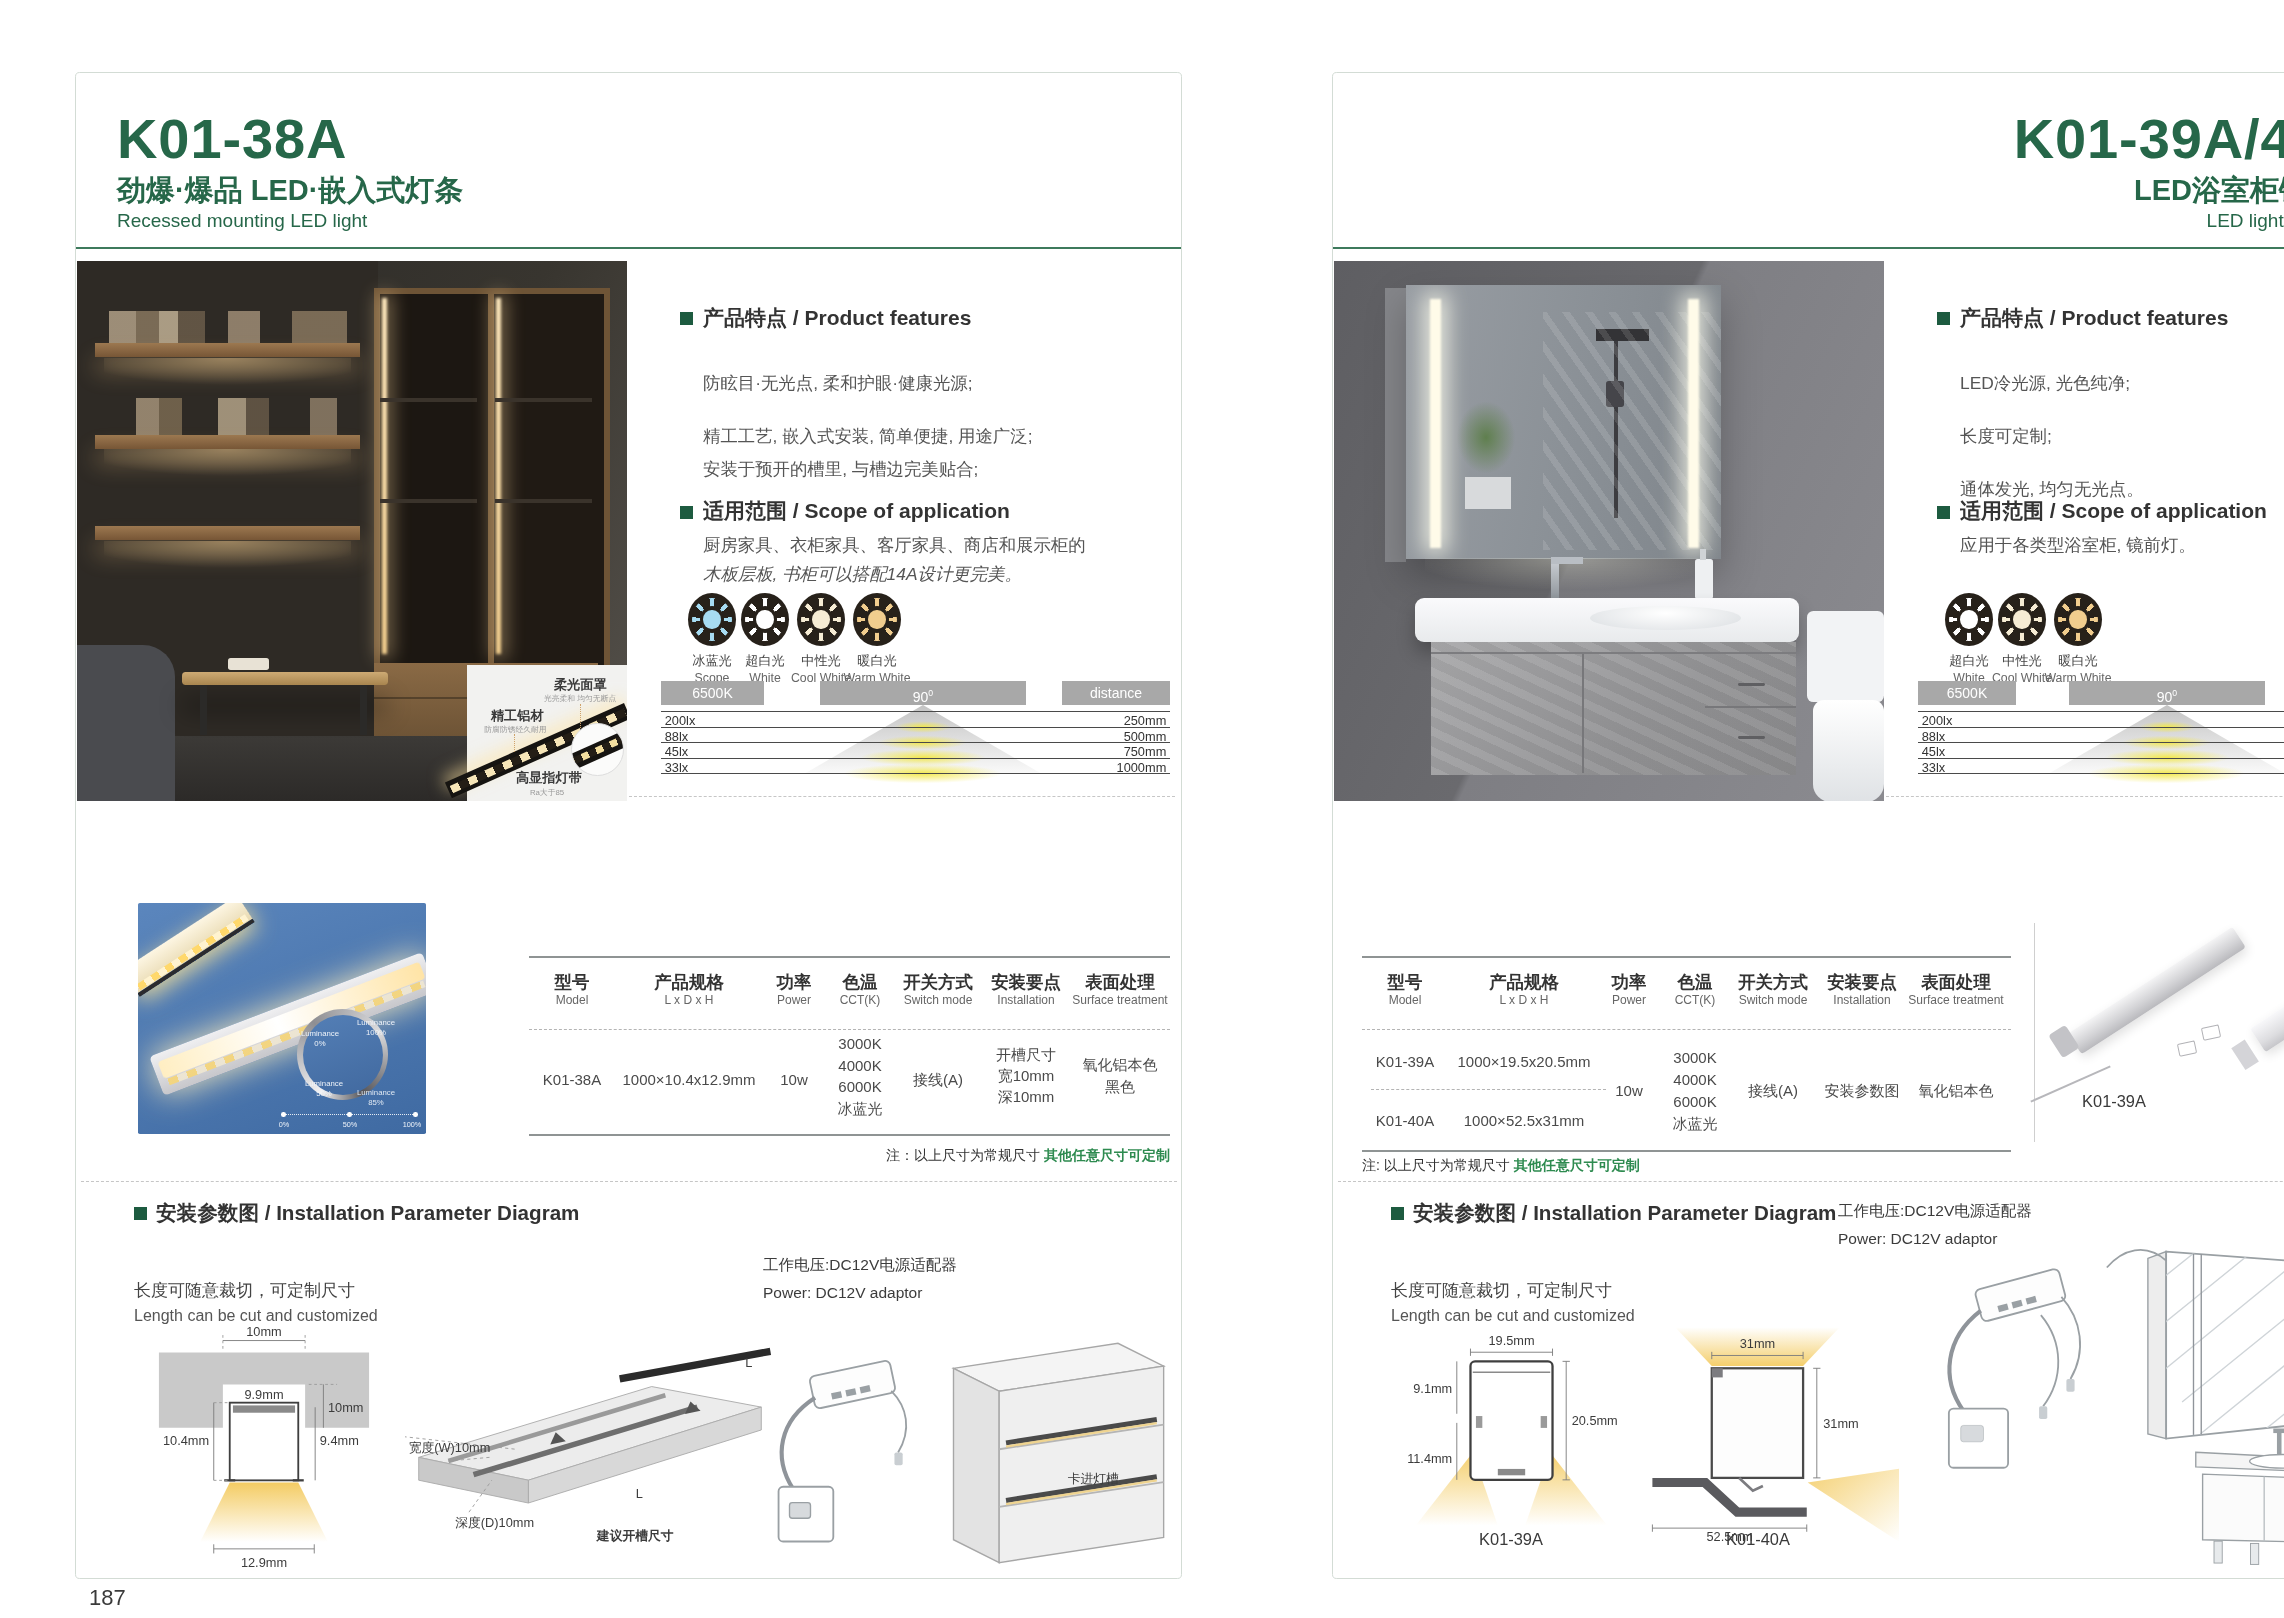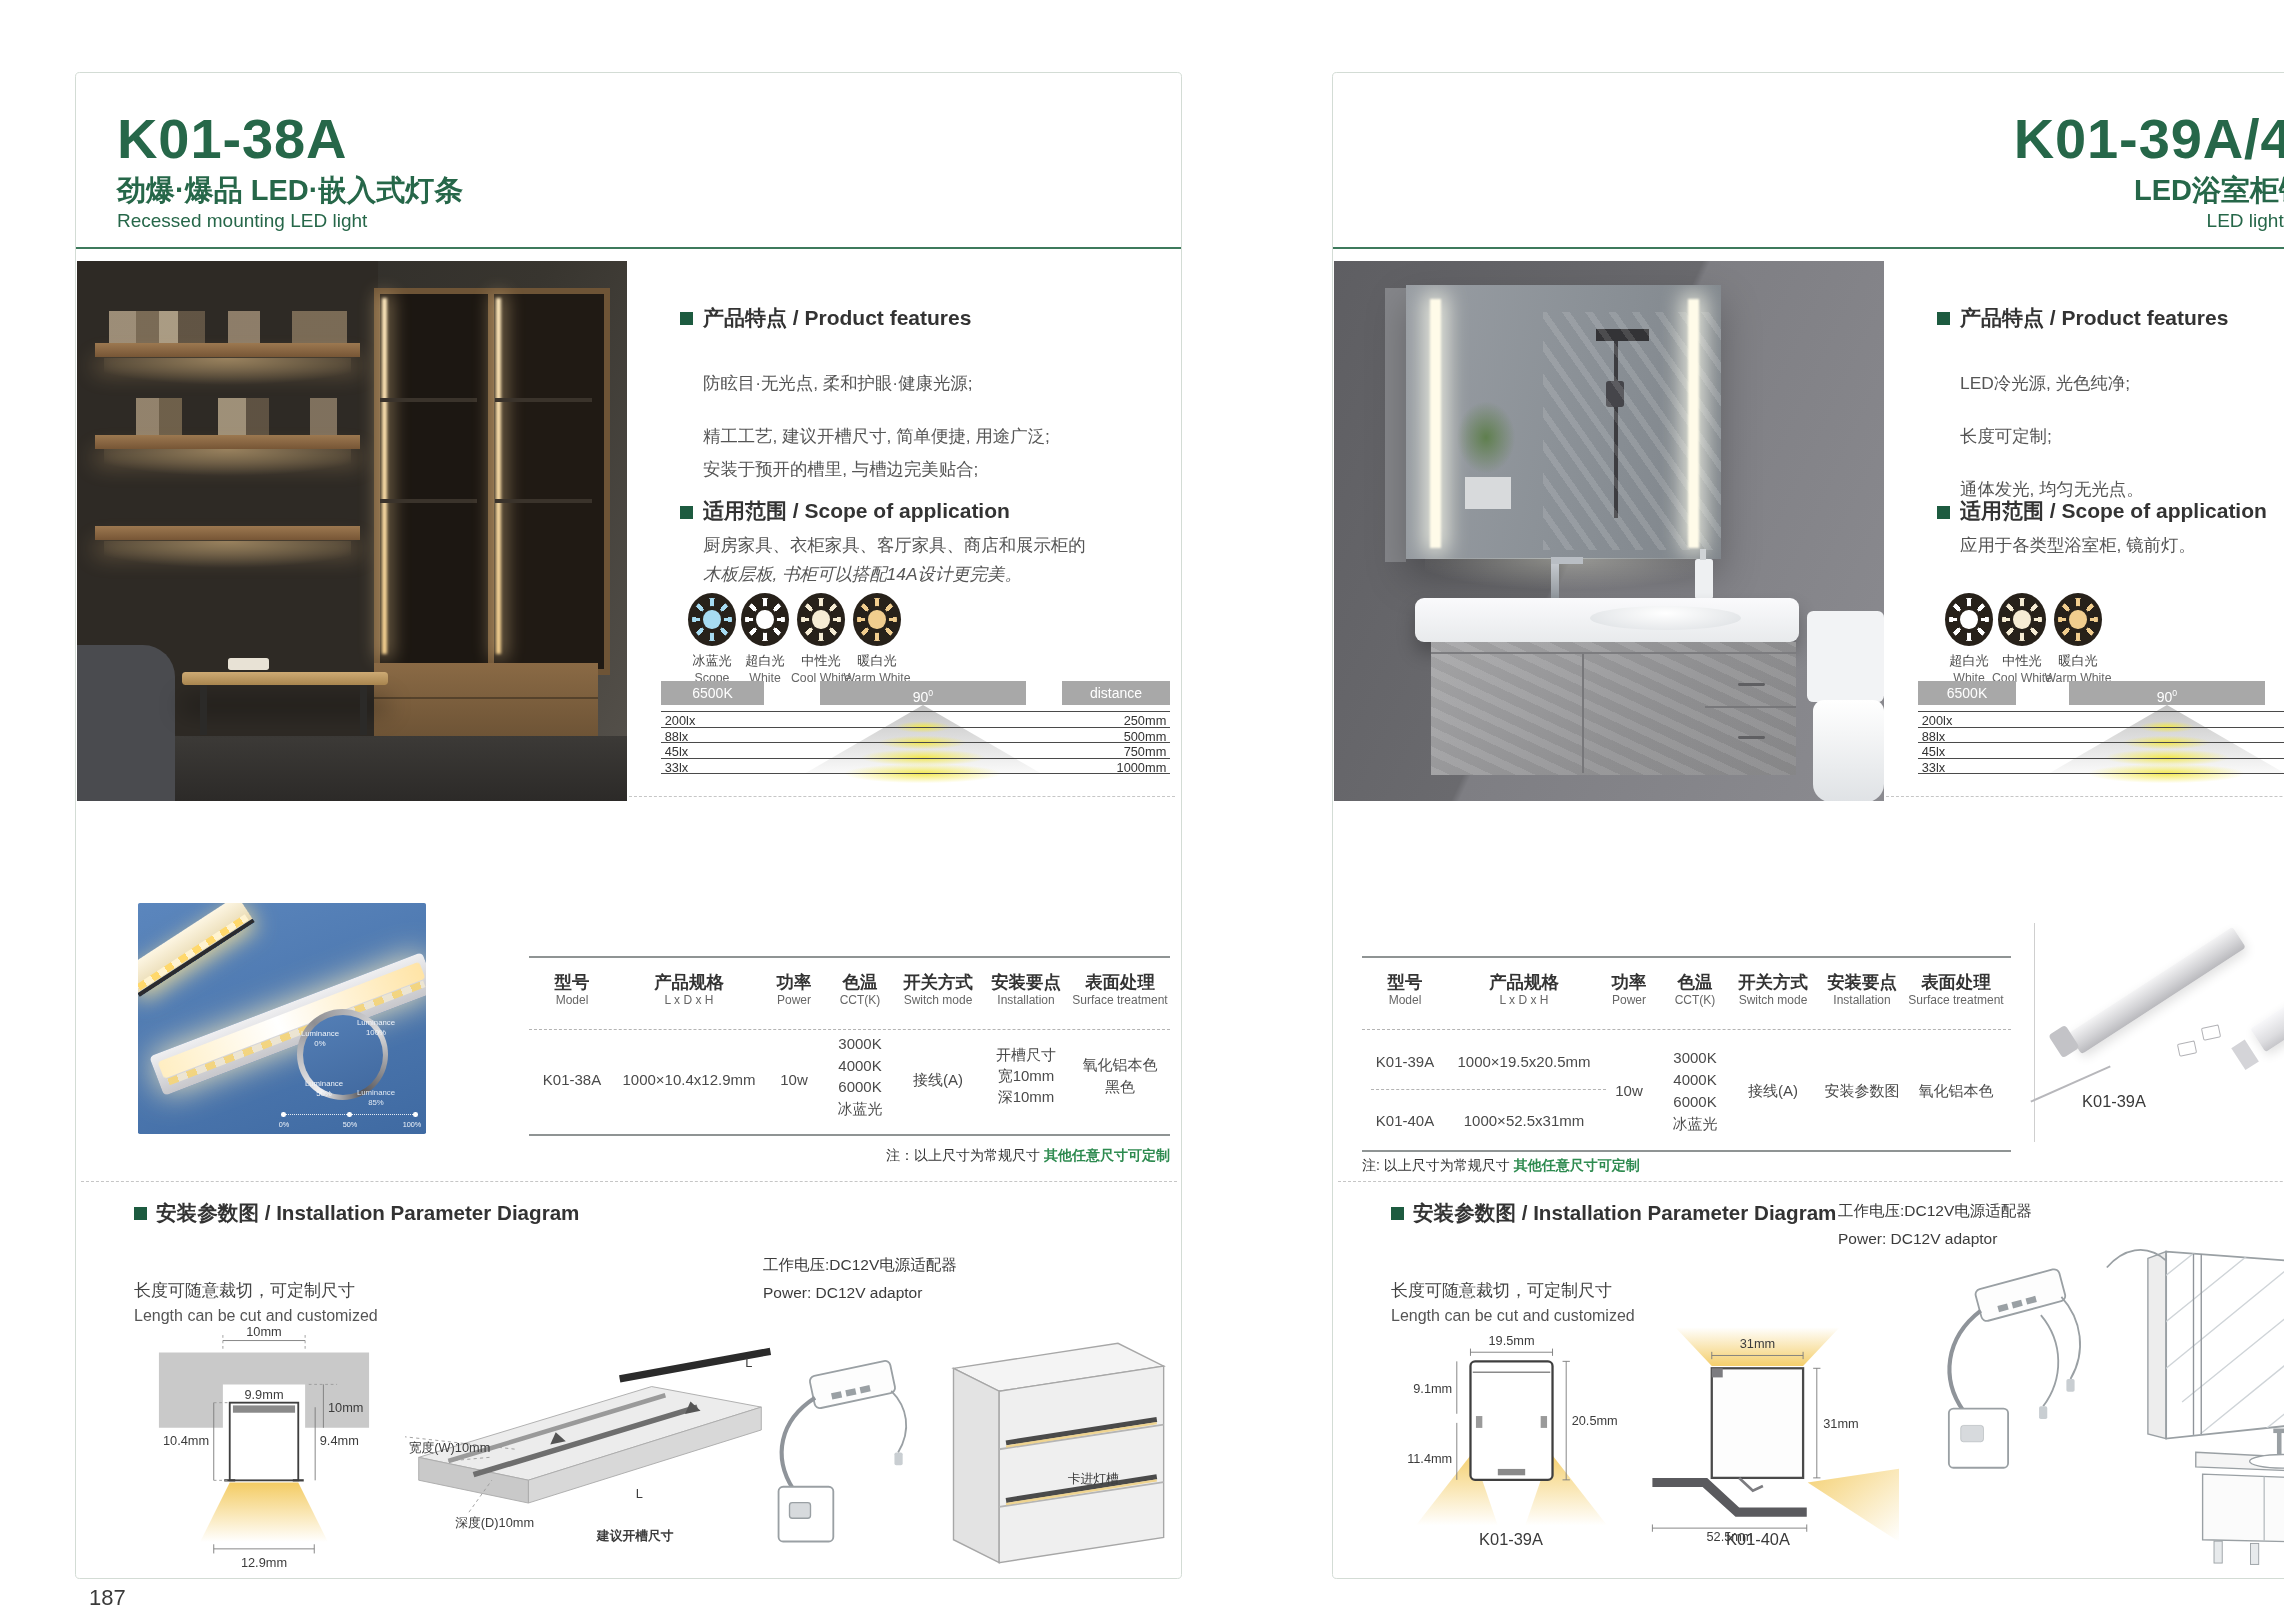--- a/index.html
+++ b/index.html
@@ -79,26 +79,44 @@
     <div class="s" style="left:297px;top:402px;width:224px;height:73px;background:linear-gradient(#8a6a45,#6e5436);"></div>
     <div class="s" style="left:297px;top:436px;width:224px;height:1.8px;background:#55422b;"></div>
 
     <div class="s" style="left:0;top:475px;width:550px;height:65px;background:linear-gradient(#3c3a37,#2c2a28);"></div>
     <div class="s" style="left:0;top:384px;width:98px;height:157px;background:#4a4b4f;border-top-right-radius:32px;"></div>
     <div class="s" style="left:105px;top:411px;width:206px;height:12.8px;background:linear-gradient(#cdaa74,#a8854f);border-radius:3.7px;box-shadow:0 27px 23px rgba(0,0,0,.4);"></div>
     <div class="s" style="left:151px;top:397px;width:41px;height:12px;background:#e8e2d5;border-radius:2.7px;"></div>
     <div class="s" style="left:123px;top:424px;width:7.3px;height:50px;background:#2b2a28;"></div>
     <div class="s" style="left:283px;top:424px;width:7.3px;height:50px;background:#2b2a28;"></div>
 
+    <div class="s" style="left:390px;top:404px;width:160px;height:137px;background:#f2f2f0;">
+      <div class="s" style="left:-27px;top:77px;width:196px;height:17.4px;transform:rotate(-24deg);background:#161411;box-shadow:0 -7.3px 15.5px rgba(255,228,160,.55);">
+        <div class="s" style="left:2.7px;top:4.6px;right:2.7px;height:8.2px;background:repeating-linear-gradient(90deg,#f7e6b8 0 9px,#241e16 9px 19px);"></div>
+      </div>
+      <div class="s" style="left:87px;top:11px;font-size:13.2px;font-weight:bold;color:#3a3a3a;">柔光面罩</div>
+      <div class="s" style="left:77px;top:28px;font-size:7.8px;color:#999;">光亮柔和 均匀无断点</div>
+      <div class="s" style="left:113px;top:39px;width:0;height:24px;border-left:1.4px dotted #cfa36a;"></div>
+      <div class="s" style="left:24px;top:42px;font-size:13.2px;font-weight:bold;color:#3a3a3a;">精工铝材</div>
+      <div class="s" style="left:17.4px;top:59px;font-size:7.8px;color:#999;">防腐防锈经久耐用</div>
+      <div class="s" style="left:47px;top:69px;width:0;height:18px;border-left:1.4px dotted #cfa36a;"></div>
+      <div class="s" style="left:49px;top:104px;font-size:13.2px;font-weight:bold;color:#3a3a3a;">高显指灯带</div>
+      <div class="s" style="left:63px;top:122px;font-size:7.8px;color:#999;">Ra大于85</div>
+      <div class="s" style="left:104px;top:58px;width:51px;height:51px;border-radius:50%;background:#fbfbfa;border:0.9px solid #ddd;overflow:hidden;">
+        <div class="s" style="left:-9px;top:18px;width:73px;height:15.5px;transform:rotate(-24deg);background:#161411;">
+          <div class="s" style="left:1.8px;top:3.7px;right:1.8px;height:7.3px;background:repeating-linear-gradient(90deg,#f3de9e 0 7.3px,#241e16 7.3px 15.5px);"></div>
+        </div>
+      </div>
+    </div>
   </div>
 
   <div class="bullet" style="left:604px;top:239px;"></div>
   <div class="sect-title" style="left:627px;top:231px;">产品特点 / Product features</div>
   <div class="bodytxt" style="left:627px;top:298px;">防眩目·无光点, 柔和护眼·健康光源;</div>
-  <div class="bodytxt" style="left:627px;top:351px;">精工工艺, 建议开槽尺寸, 简单便捷, 用途广泛;</div>
+  <div class="bodytxt" style="left:627px;top:351px;">精工工艺, 嵌入式安装, 简单便捷, 用途广泛;</div>
   <div class="bodytxt" style="left:627px;top:384px;">安装于预开的槽里, 与槽边完美贴合;</div>
 
   <div class="bullet" style="left:604px;top:433px;"></div>
   <div class="sect-title" style="left:627px;top:424px;">适用范围 / Scope of application</div>
   <div class="bodytxt" style="left:627px;top:460px;">厨房家具、衣柜家具、客厅家具、商店和展示柜的</div>
   <div class="bodytxt" style="left:627px;top:489px;font-style:italic;">木板层板, 书柜可以搭配14A设计更完美。</div>
 
   <div class="lampicon" style="left: 612px; top: 520px; --c: #a7dcf2;">
       <div class="rays"></div>
       <div class="gap"></div>

